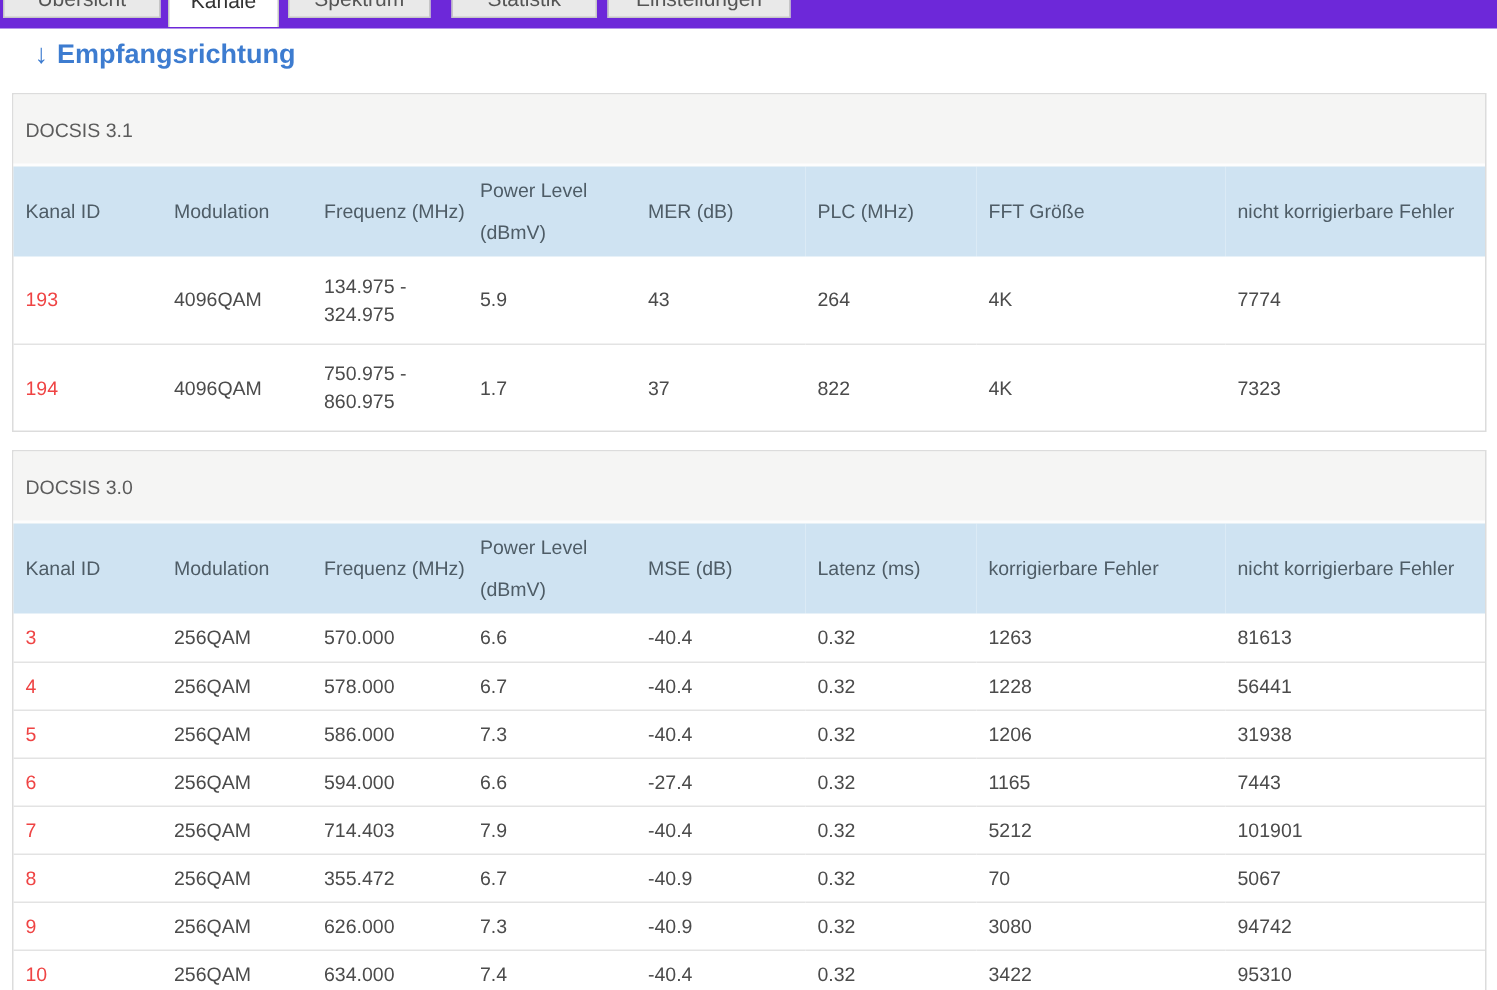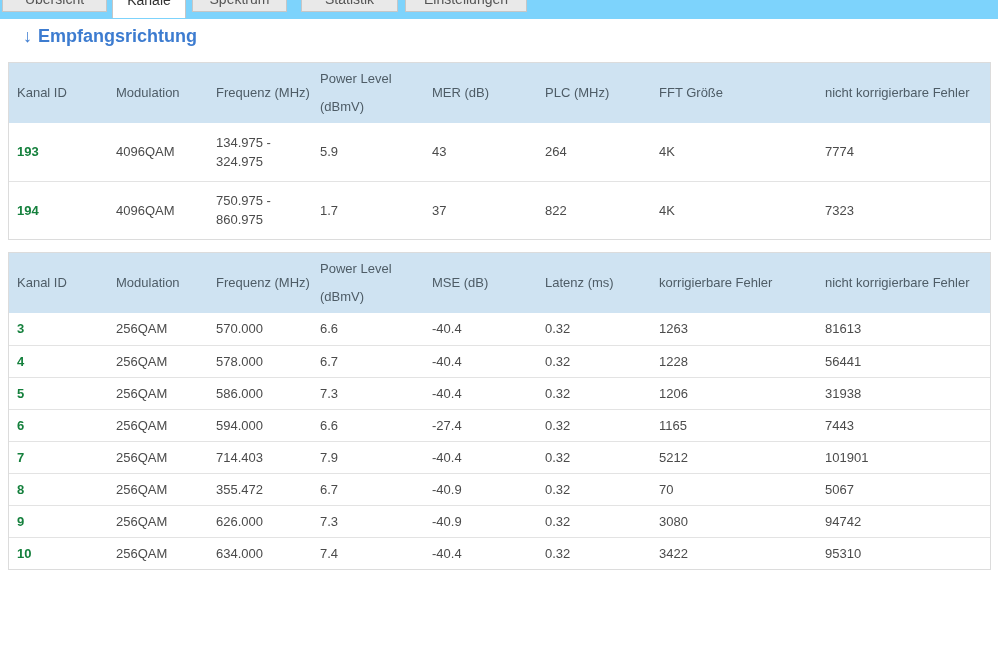--- a/index.html
+++ b/index.html
@@ -11,21 +11,21 @@
     background: #ffffff;
     font-family: "Liberation Sans", sans-serif;
     font-size: 13px;
     color: #4b4b4b;
   }
 
   
   .tabbar {
     position: relative;
     height: 19px;
-    background: #7dd3fc;
+    background: #6d28d9;
   }
   .tab {
     position: absolute;
     top: -22px;
     height: 34px;
     box-sizing: border-box;
     background: #e9e9e9;
     border: 1px solid #c6c6c6;
     color: #555555;
     font-size: 14px;
@@ -86,21 +86,21 @@
     vertical-align: middle;
     margin-top: 20px;
   }
   td {
     padding: 0 2px 0 8px;
     vertical-align: middle;
     white-space: pre-line;
     color: #4b4b4b;
   }
   tbody tr + tr td { border-top: 1px solid #e3e3e3; }
-  td.c-id { font-weight: 700; color: #15803d; }
+  td.c-id { font-weight: 400; color: #ef4444; }
 
   .t31 tbody tr { height: 58px; }
   .t31 tbody td { line-height: 19px; }
   .t30 tbody tr { height: 32px; }
 </style>
 </head>
 <body>
 
 <div class="tabbar" id="tabbar">
     <div class="tab" style="left: 2px; width: 105px;">Übersicht</div>
@@ -108,20 +108,21 @@
     <div class="tab" style="left: 192px; width: 95px;">Spektrum</div>
     <div class="tab" style="left: 301px; width: 97px;">Statistik</div>
     <div class="tab" style="left: 405px; width: 122px;">Einstellungen</div>
   </div>
 
 <div class="heading">
   <span class="arrow">↓</span><span>Empfangsrichtung</span>
 </div>
 
 <div class="panel">
+  <div class="caption">DOCSIS 3.1</div>
   <table class="t31">
     <colgroup>
       <col style="width:99px">
         <col style="width:100px">
         <col style="width:104px">
         <col style="width:112px">
       <col style="width:113px">
         <col style="width:114px">
         <col style="width:166px">
         <col style="width:173px">
@@ -159,20 +160,21 @@
           <td>37</td>
           <td>822</td>
           <td>4K</td>
           <td>7323</td>
         </tr>
       </tbody>
   </table>
 </div>
 
 <div class="panel">
+  <div class="caption">DOCSIS 3.0</div>
   <table class="t30">
     <colgroup>
       <col style="width:99px">
         <col style="width:100px">
         <col style="width:104px">
         <col style="width:112px">
       <col style="width:113px">
         <col style="width:114px">
         <col style="width:166px">
         <col style="width:173px">

